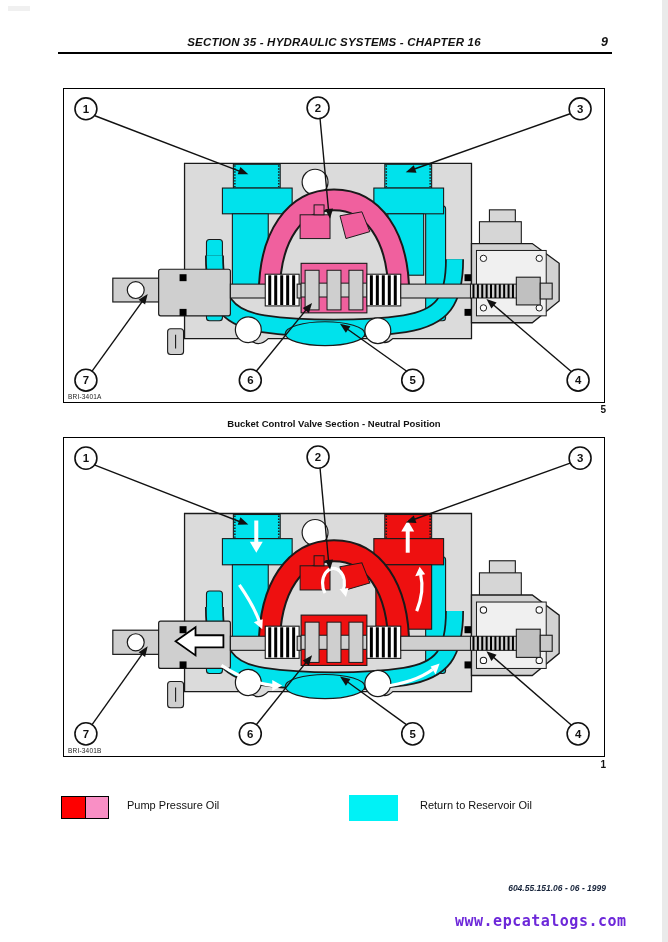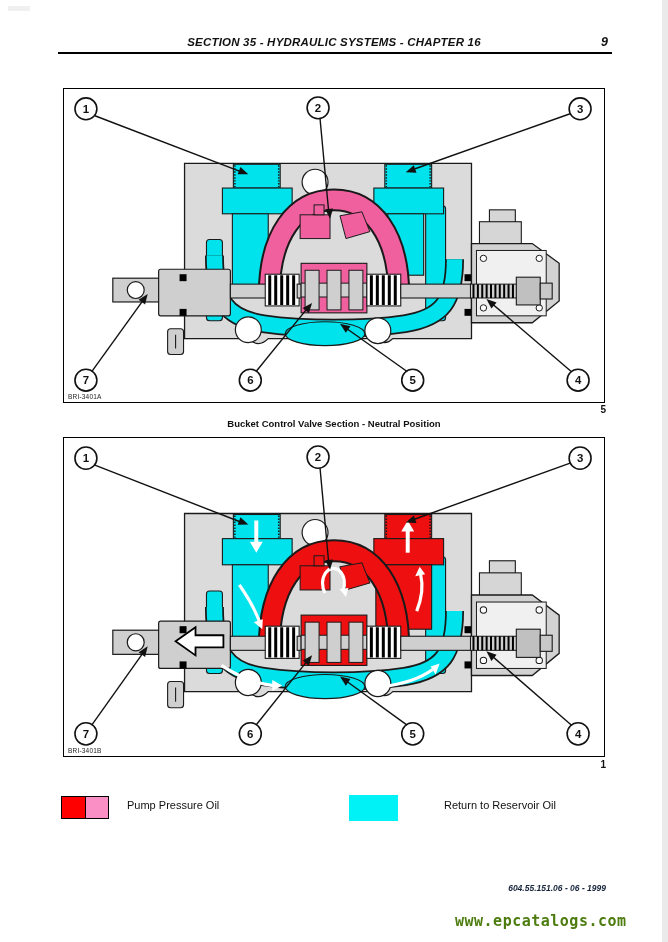--- a/index.html
+++ b/index.html
@@ -252,17 +252,17 @@
     <div class="fig-code">BRI-3401B</div>
   </div>
   <div class="fig-num" style="top:759px;">1</div>
 
   <div class="sw" style="left:61px;top:796px;width:48px;height:23px;border:1.5px solid #000;display:flex;">
     <div id="sw-red" style="width: 50%; height: 100%; background: rgb(254, 0, 0);"></div>
     <div id="sw-pink" style="width: 50%; height: 100%; border-left: 1.5px solid rgb(0, 0, 0); box-sizing: border-box; background: rgb(249, 143, 197);"></div>
   </div>
   <div class="legend-label" style="left:127px;top:799px;">Pump Pressure Oil</div>
   <div class="sw" id="sw-cyan" style="left: 349px; top: 795px; width: 49px; height: 26px; background: rgb(0, 242, 246);"></div>
-  <div class="legend-label" style="left:444px;top:799px;">Return to Reservoir Oil</div>
+  <div class="legend-label" style="left:420px;top:799px;">Return to Reservoir Oil</div>
 
   <div class="doc-num">604.55.151.06 - 06 - 1999</div>
-  <a class="website" id="site-link" style="color: #4d7c0f; text-align: right;">www.epcatalogs.com</a>
+  <a class="website" id="site-link" style="color: #6d28d9; text-align: right;">www.epcatalogs.com</a>
 </div>
 
 </body></html>

